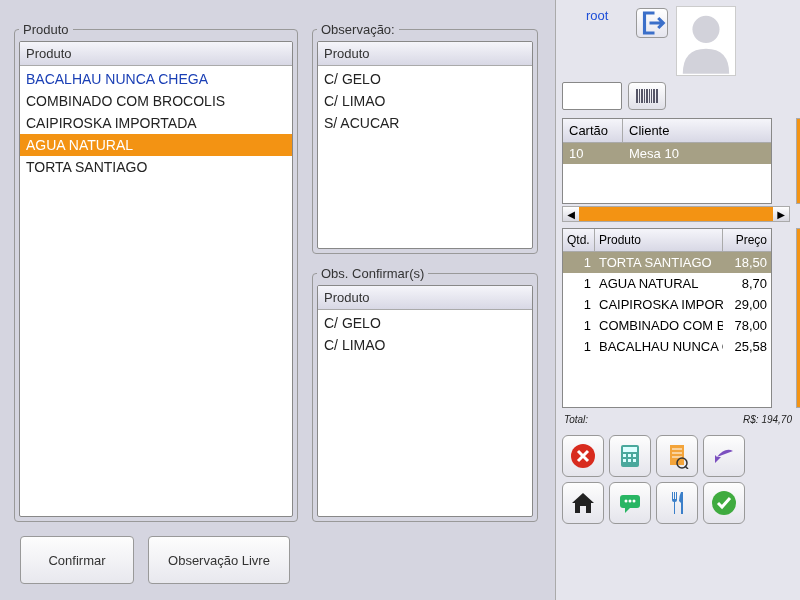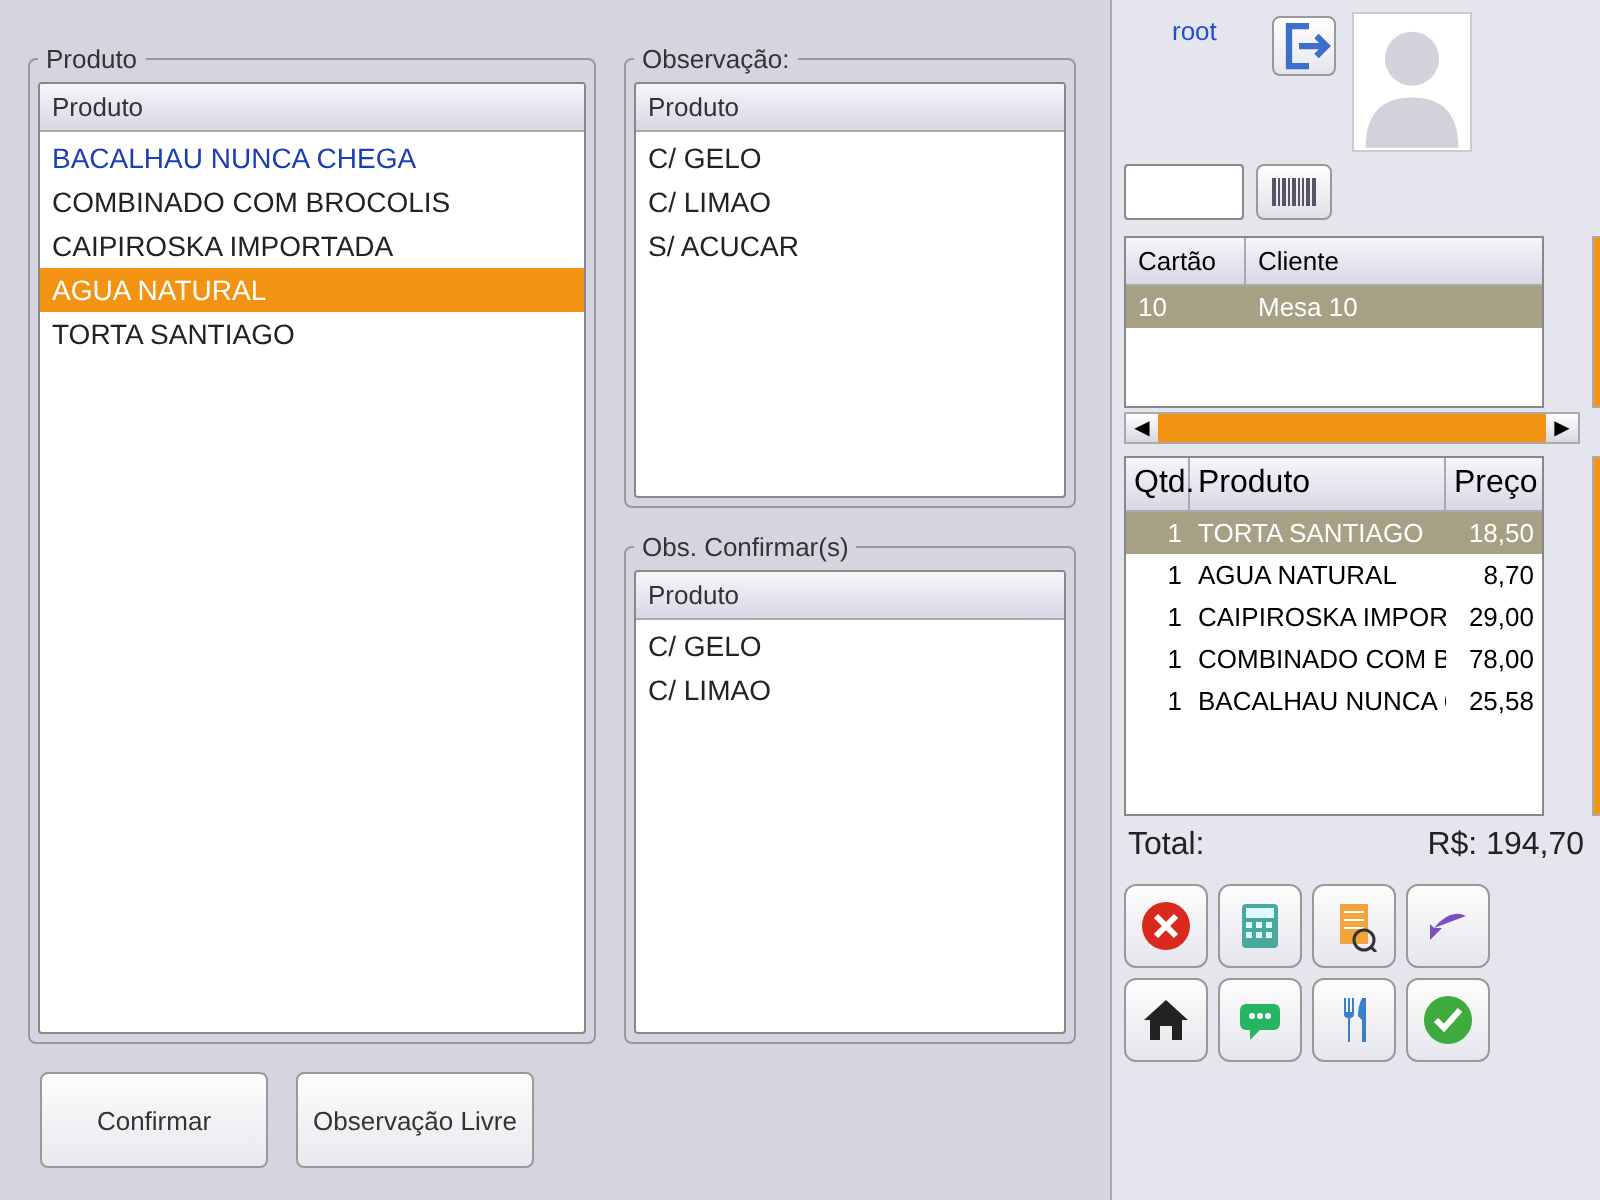--- a/index.html
+++ b/index.html
@@ -17,21 +17,21 @@
 .list-item { padding: 3px 6px; font-size: 14px; color: #222; cursor: pointer; }
 .list-item.sel { background: #f39313; color: #fff; }
 .list-item.first { color: #1a3fb5; font-weight: normal; }
 
 #fs-produto { left: 14px; top: 22px; width: 284px; height: 500px; }
 #fs-obs { left: 312px; top: 22px; width: 226px; height: 232px; }
 #fs-inc { left: 312px; top: 266px; width: 226px; height: 256px; }
 
 .btn { position: absolute; background: linear-gradient(#fdfdfd,#e8e8ee); border: 1px solid #999; border-radius: 4px; font-size: 13px; color: #333; display: flex; align-items: center; justify-content: center; cursor: pointer; }
 #btn-confirmar { left: 20px; top: 536px; width: 114px; height: 48px; }
-#btn-obslivre { left: 148px; top: 536px; width: 119px; height: 48px; }
+#btn-obslivre { left: 148px; top: 536px; width: 142px; height: 48px; }
 
 
 .rp-top { height: 78px; display: flex; align-items: flex-start; padding: 6px 4px 0 4px; position: relative; }
 .user-label { font-size: 13px; color: #1d4ed8; margin-top: 2px; margin-left: 26px; }
 .logout-btn { width: 32px; height: 30px; background: linear-gradient(#fff,#e5e5ee); border: 1px solid #999; border-radius: 4px; display: flex; align-items: center; justify-content: center; margin-left: 28px; margin-top: 2px; cursor: pointer; }
 .avatar { width: 60px; height: 70px; background: #fff; margin-left: 8px; border: 1px solid #ccc; display: flex; align-items: flex-end; justify-content: center; overflow: hidden; }
 .avatar svg { width: 60px; height: 70px; }
 
 .rp-search { height: 36px; display: flex; align-items: center; padding: 0 6px; gap: 6px; }
 .search-input { width: 60px; height: 28px; border: 1px solid #888; background: #fff; border-radius: 2px; }
@@ -52,33 +52,33 @@
 .vscroll { position: absolute; right: -18px; top: 0; width: 16px; height: 86px; background: #e8e8ee; border: 1px solid #aaa; }
 .vscroll .thumb { background: #f39313; width: 100%; }
 
 .hscroll { margin: 2px 6px 0 6px; width: 228px; height: 16px; background: #e8e8ee; border: 1px solid #aaa; display: flex; }
 .hscroll .arrow { width: 16px; height: 100%; background: linear-gradient(#fff,#d8d8e0); display: flex; align-items: center; justify-content: center; font-size: 10px; }
 .hscroll .track { flex: 1; background: #f39313; }
 
 
 .order-section { margin: 6px 6px 0 6px; position: relative; }
 .order-table { border: 1px solid #888; background: #fff; height: 180px; width: 210px; }
-.order-head { display: flex; background: linear-gradient(#f5f5fa,#d8d8e5); border-bottom: 1px solid #aaa; font-size: 16px; }
+.order-head { display: flex; background: linear-gradient(#f5f5fa,#d8d8e5); border-bottom: 1px solid #aaa; font-size: 12px; }
 .order-head div { padding: 4px 4px; border-right: 1px solid #aaa; }
 .oh-qtd { width: 32px; }
 .oh-prod { flex: 1; }
 .oh-preco { width: 48px; border-right: none !important; text-align: right; }
 .order-row { display: flex; font-size: 13px; padding: 0; }
 .order-row.sel { background: #a6a085; color: #fff; }
 .order-row div { padding: 3px 4px; white-space: nowrap; overflow: hidden; }
 .or-qtd { width: 32px; text-align: right; }
 .or-prod { flex: 1; }
 .or-preco { width: 48px; text-align: right; }
 
-.total-row { margin: 6px 8px 0 8px; display: flex; justify-content: space-between; font-size: 16px; color: #222; }
+.total-row { margin: 6px 8px 0 8px; display: flex; justify-content: space-between; font-size: 10px; color: #222; font-style: italic; }
 
 .action-grid { margin: 10px 6px 0 6px; display: grid; grid-template-columns: repeat(5, 42px); grid-template-rows: 42px 42px; gap: 5px; }
 .act-btn { background: linear-gradient(#fdfdfd,#e5e5ec); border: 1px solid #999; border-radius: 6px; display: flex; align-items: center; justify-content: center; cursor: pointer; }
 .act-btn svg { width: 26px; height: 26px; }
 </style>
 </head>
 <body>
 
 <div class="left-panel">
 

